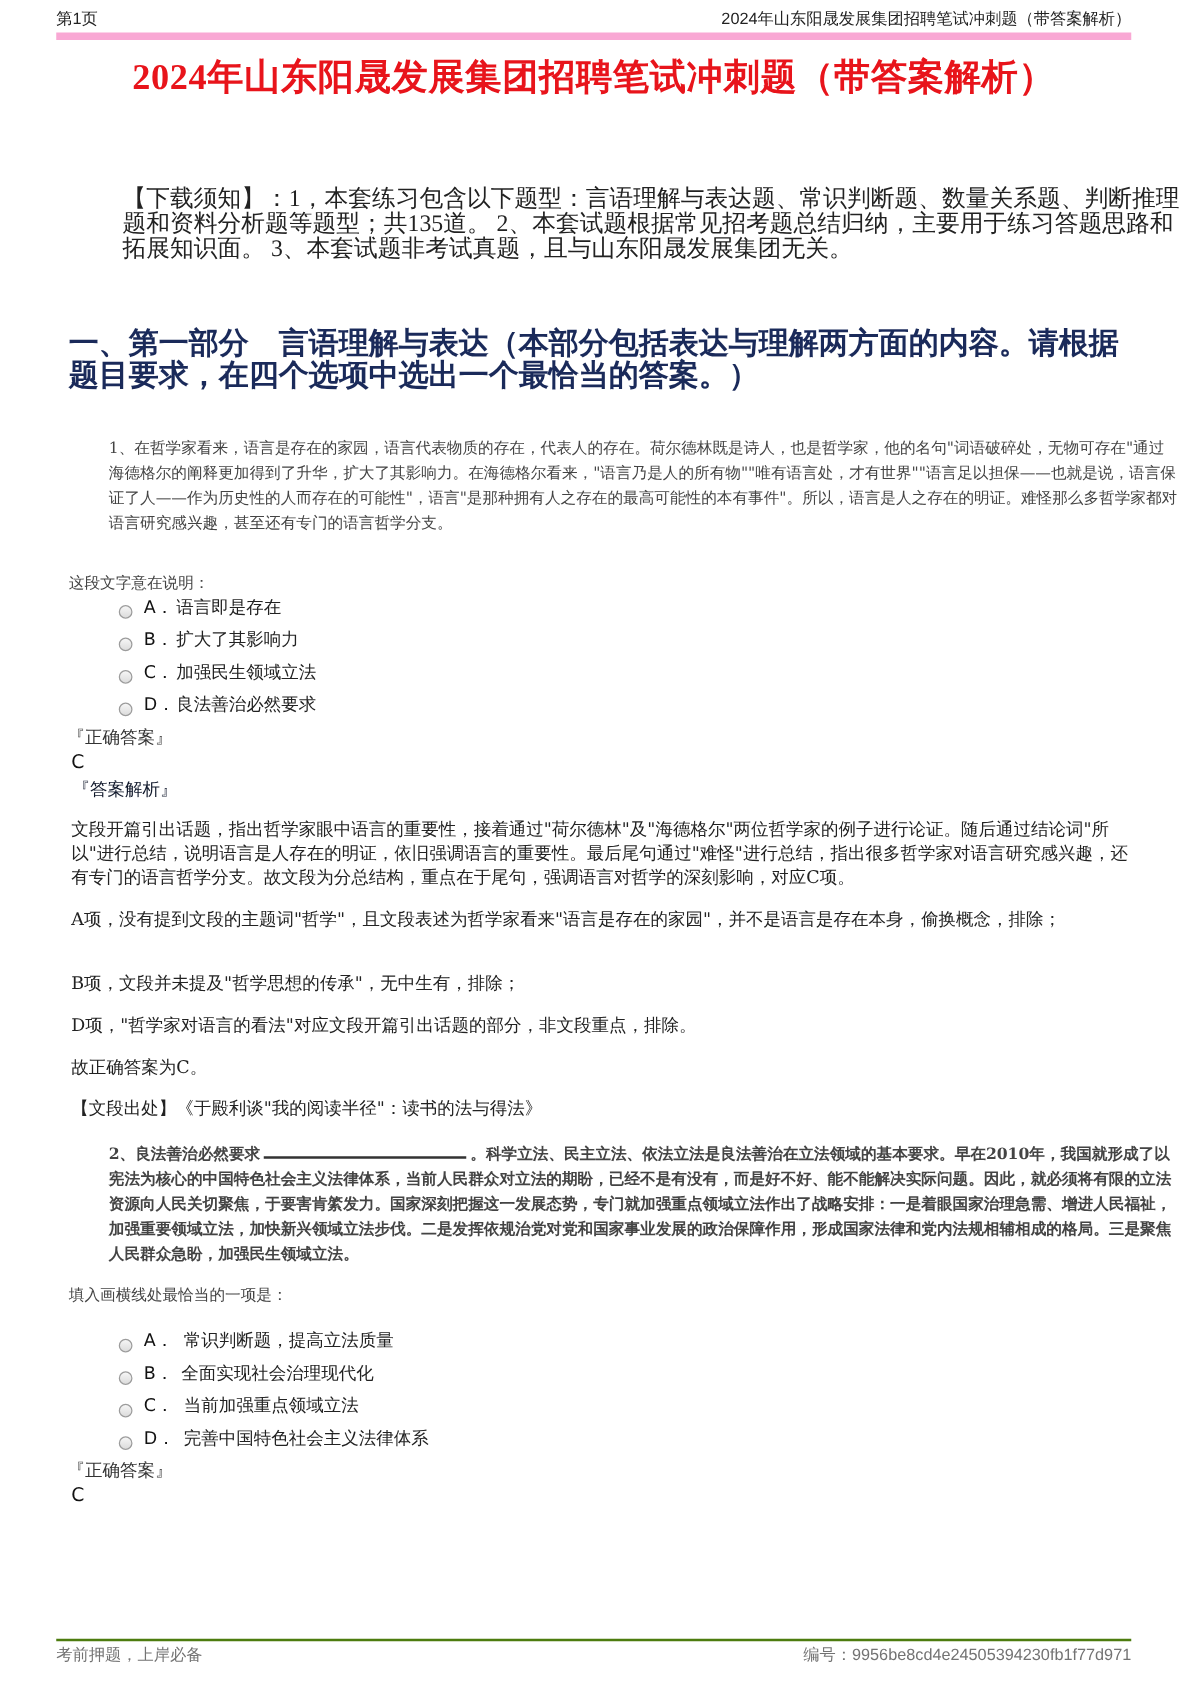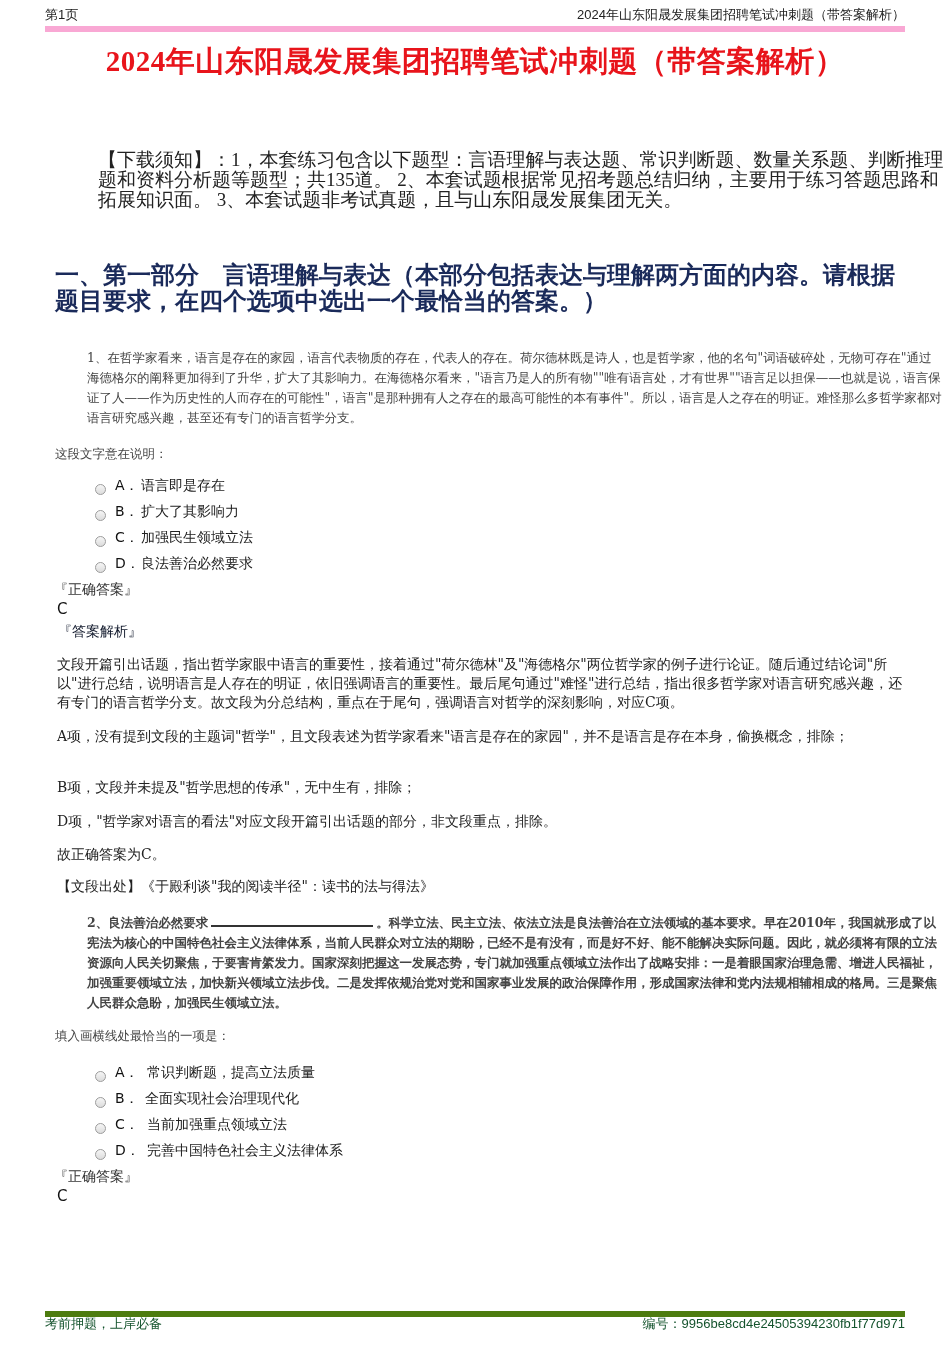--- a/index.html
+++ b/index.html
@@ -54,41 +54,41 @@
       position: absolute; left: 57px; width: 848px;
       font-size: 14px; line-height: 19px; color: #222;
     }
     .source { position: absolute; left: 57px; top: 878px; font-size: 14px; color: #222; }
     .blank {
       display: inline-block; width: 162px; border-bottom: 2px solid #333;
       height: 12px; margin: 0 3px; vertical-align: baseline;
     }
     .page-footer {
       position: absolute; left: 45px; top: 1311px; width: 860px; height: 22px;
-      border-top: 6px solid #4d7c0f;
+      border-top: 2px solid #4d7c0f;
       display: flex; justify-content: space-between; align-items: flex-end;
-      font-family: "Liberation Sans", sans-serif; font-size: 13px; color: #14532d;
+      font-family: "Liberation Sans", sans-serif; font-size: 13px; color: #737373;
     }
   </style>
 </head>
 <body>
 
 <div class="page-header">
   <span>第1页</span>
   <span>2024年山东阳晟发展集团招聘笔试冲刺题（带答案解析）</span>
 </div>
 
 <h1 class="doc-title">2024年山东阳晟发展集团招聘笔试冲刺题（带答案解析）</h1>
 
 <p class="notice">【下载须知】：1，本套练习包含以下题型：言语理解与表达题、常识判断题、数量关系题、判断推理题和资料分析题等题型；共135道。 2、本套试题根据常见招考题总结归纳，主要用于练习答题思路和拓展知识面。 3、本套试题非考试真题，且与山东阳晟发展集团无关。</p>
 
 <h2 class="section-heading">一、第一部分　言语理解与表达（本部分包括表达与理解两方面的内容。请根据题目要求，在四个选项中选出一个最恰当的答案。）</h2>
 
 <p class="question" style="top:348px;">1、在哲学家看来，语言是存在的家园，语言代表物质的存在，代表人的存在。荷尔德林既是诗人，也是哲学家，他的名句"词语破碎处，无物可存在"通过海德格尔的阐释更加得到了升华，扩大了其影响力。在海德格尔看来，"语言乃是人的所有物""唯有语言处，才有世界""语言足以担保——也就是说，语言保证了人——作为历史性的人而存在的可能性"，语言"是那种拥有人之存在的最高可能性的本有事件"。所以，语言是人之存在的明证。难怪那么多哲学家都对语言研究感兴趣，甚至还有专门的语言哲学分支。</p>
-<p class="q-prompt" style="top:446px;text-align:right;">这段文字意在说明：</p>
+<p class="q-prompt" style="top:458px;text-align:right;">这段文字意在说明：</p>
 
 <div class="options" style="top:473px;">
   <label class="option">
     <span class="radio"></span>
     <span class="opt-letter">A．</span>
     <span class="opt-text">语言即是存在</span>
   </label>
   <label class="option">
     <span class="radio"></span>
     <span class="opt-letter">B．</span>

